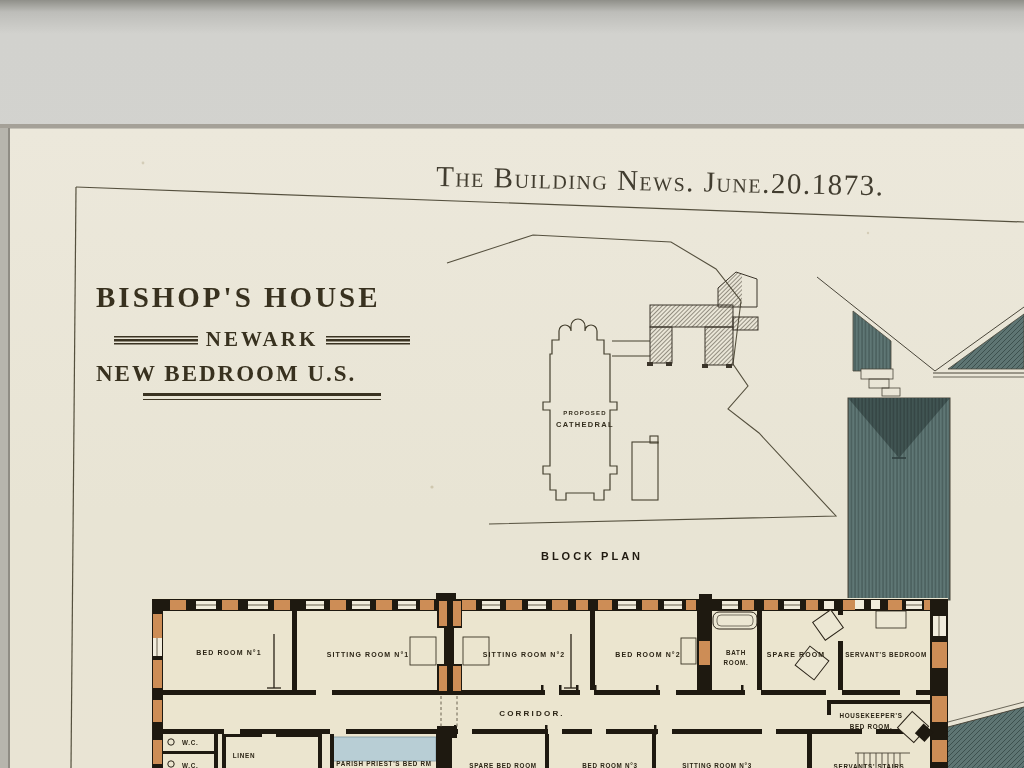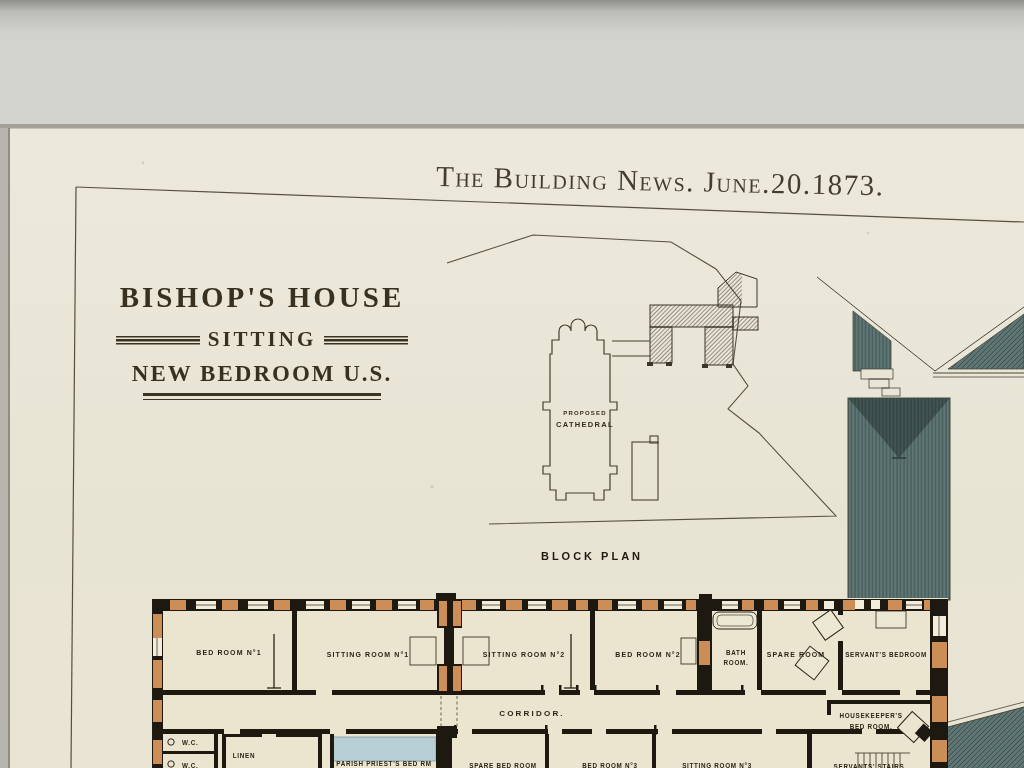--- a/index.html
+++ b/index.html
@@ -10,21 +10,21 @@
   .mat-bevel{position:absolute;left:0;top:124px;width:1024px;height:4px;background:#a5a198;border-bottom:1px solid #c5c2b8}
   .left-strip{position:absolute;left:0;top:128px;width:8px;height:640px;background:#b7b5ad;border-right:2px solid #8f8c84}
   
   .paper{position:absolute;left:10px;top:129px;width:1014px;height:639px;background:linear-gradient(180deg,#ece8db,#e8e4d4 60%,#e9e4d4)}
   svg.linework{position:absolute;left:0;top:0;width:1024px;height:768px}
   
   .bn-header{position:absolute;left:436px;top:160px;width:540px;height:46px;
     font-family:"Liberation Serif",serif;font-size:29px;font-variant:small-caps;
     letter-spacing:1.5px;color:#423d30;transform:rotate(1.2deg);transform-origin:left center;white-space:nowrap}
   
-  .title-block{position:absolute;left:96px;top:281px;width:332px;text-align:center;color:#38311f}
+  .title-block{position:absolute;left:96px;top:281px;width:332px;color:#38311f}
   .tb1{font-family:"Liberation Serif",serif;font-weight:700;font-size:29px;letter-spacing:3px;white-space:nowrap}
   .tb2{margin-top:13px;display:flex;align-items:center;justify-content:center;gap:8px;
        font-family:"Liberation Serif",serif;font-weight:700;font-size:21px;letter-spacing:3px}
   .rule3{display:inline-block;width:84px;height:10px;background:
      linear-gradient(#3a3322,#3a3322) 0 1px/100% 1.5px no-repeat,
      linear-gradient(#3a3322,#3a3322) 0 4.5px/100% 2.5px no-repeat,
      linear-gradient(#3a3322,#3a3322) 0 8.5px/100% 1.5px no-repeat}
   .tb3{margin-top:9px;font-family:"Liberation Serif",serif;font-weight:700;font-size:23px;letter-spacing:2px;white-space:nowrap}
   .tb-underline{margin:6px auto 0;width:238px}
   .tb-underline i{display:block;height:3px;background:#3a3322;margin-bottom:2.5px}
@@ -345,21 +345,21 @@
       </g>
     </g>
   </svg>
 
   <div class="bn-header">The Building News. June.20.1873.</div>
 
   <div class="title-block">
     <div class="tb1">BISHOP'S HOUSE</div>
     <div class="tb2">
       <span class="rule3"></span>
-      <span>SITTING</span>
+      <span>NEWARK</span>
       <span class="rule3"></span>
     </div>
     <div class="tb3">NEW BEDROOM U.S.</div>
     <div class="tb-underline">
         <i></i>
         <i></i>
       </div>
   </div>
 </div>
 

